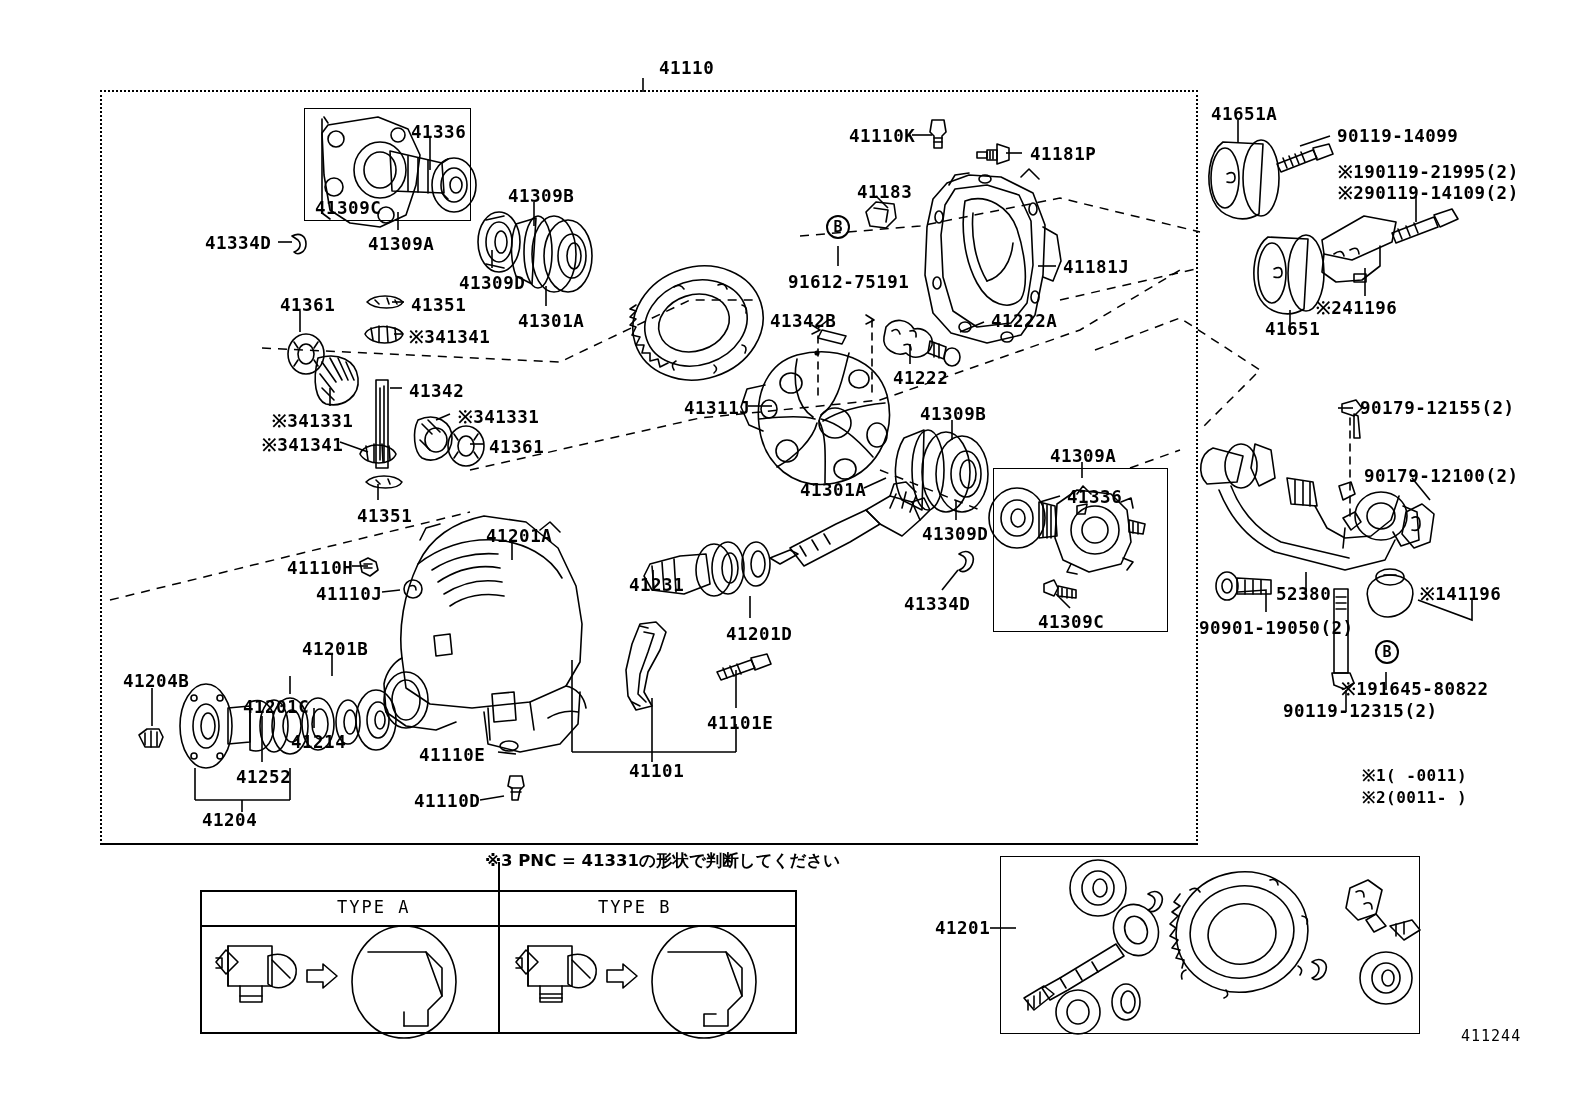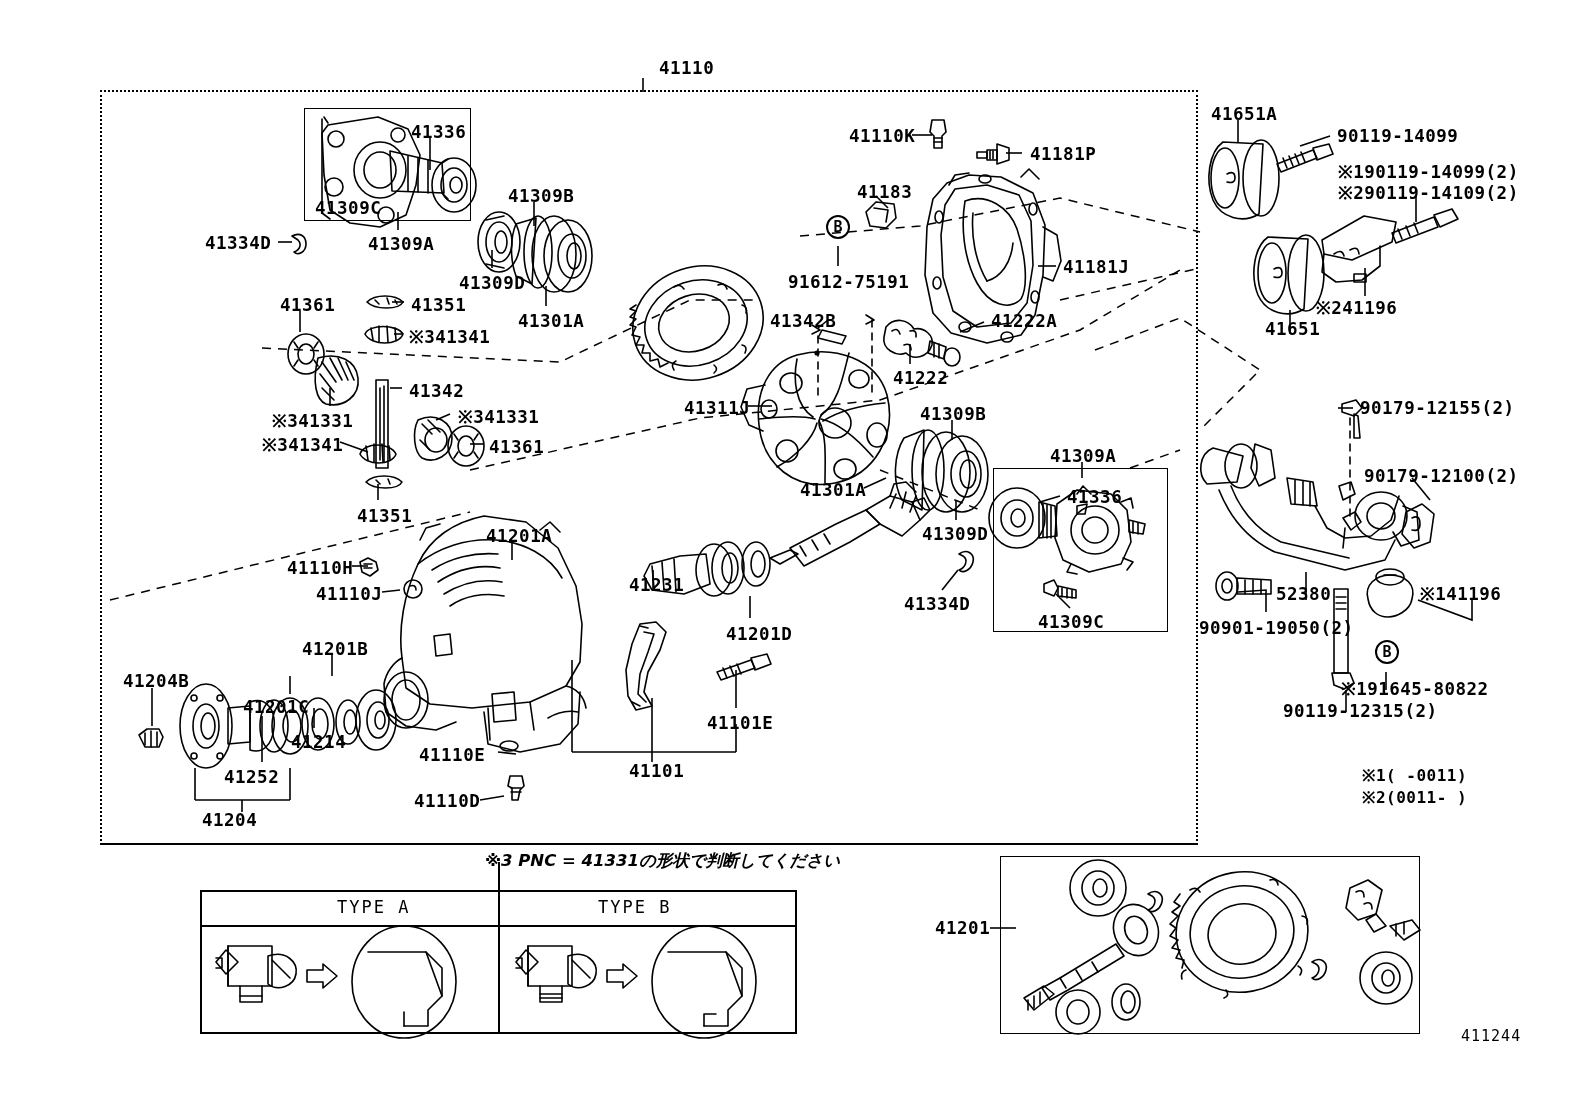--- a/index.html
+++ b/index.html
@@ -19,21 +19,21 @@
     font-family:"DejaVu Sans Mono","Liberation Mono",monospace;
     font-weight:bold;
     font-size:17.5px;
     letter-spacing:0.5px;
     line-height:1;
     color:#000;
   }
   .lbl.sm{font-size:16px;}
   .lbl.jp{
     font-family:"DejaVu Sans","Liberation Sans",sans-serif;
-    font-weight:bold;font-size:16.5px;letter-spacing:0px;font-style:italic;
+    font-weight:bold;font-size:16.5px;letter-spacing:0px;
   }
   .lbl.tbl{
     font-family:"DejaVu Sans Mono","Liberation Mono",monospace;
     font-weight:normal;font-size:17px;letter-spacing:2px;
   }
 
   
   .circB{
     position:absolute;width:24px;height:24px;border:2px solid #000;
     border-radius:50%;box-sizing:border-box;
@@ -627,38 +627,38 @@
       <div class="lbl" style="left: 684px; top: 400px;">41311J</div>
       <div class="lbl" style="left: 800px; top: 482px;">41301A</div>
       <div class="lbl" style="left: 920px; top: 406px;">41309B</div>
       <div class="lbl" style="left: 922px; top: 526px;">41309D</div>
       <div class="lbl" style="left: 1050px; top: 448px;">41309A</div>
       <div class="lbl" style="left: 1067px; top: 489px;">41336</div>
       <div class="lbl" style="left: 904px; top: 596px;">41334D</div>
       <div class="lbl" style="left: 1038px; top: 614px;">41309C</div>
       <div class="lbl" style="left: 1211px; top: 106px;">41651A</div>
       <div class="lbl" style="left: 1337px; top: 128px;">90119-14099</div>
-      <div class="lbl" style="left: 1338px; top: 164px;">※190119-14099(2)</div>
+      <div class="lbl" style="left: 1338px; top: 164px;">※190119-21995(2)</div>
       <div class="lbl" style="left: 1338px; top: 185px;">※290119-14109(2)</div>
       <div class="lbl" style="left: 1316px; top: 300px;">※241196</div>
       <div class="lbl" style="left: 1265px; top: 321px;">41651</div>
       <div class="lbl" style="left: 1360px; top: 400px;">90179-12155(2)</div>
       <div class="lbl" style="left: 1364px; top: 468px; text-align: right;">90179-12100(2)</div>
       <div class="lbl" style="left: 1276px; top: 586px;">52380</div>
       <div class="lbl" style="left: 1420px; top: 586px;">※141196</div>
       <div class="lbl" style="left: 1199px; top: 620px;">90901-19050(2)</div>
       <div class="lbl" style="left: 1341px; top: 681px;">※191645-80822</div>
       <div class="lbl" style="left: 1283px; top: 703px;">90119-12315(2)</div>
       <div class="lbl" style="left: 287px; top: 560px;">41110H</div>
       <div class="lbl" style="left: 316px; top: 586px;">41110J</div>
       <div class="lbl" style="left: 302px; top: 641px;">41201B</div>
       <div class="lbl" style="left: 243px; top: 699px;">41201C</div>
       <div class="lbl" style="left: 123px; top: 673px;">41204B</div>
       <div class="lbl" style="left: 291px; top: 734px;">41214</div>
-      <div class="lbl" style="left: 224px; top: 769px;">41252</div>
+      <div class="lbl" style="left: 236px; top: 769px;">41252</div>
       <div class="lbl" style="left: 202px; top: 812px;">41204</div>
       <div class="lbl" style="left: 486px; top: 528px;">41201A</div>
       <div class="lbl" style="left: 629px; top: 557px; margin-top: 20px;">41231</div>
       <div class="lbl" style="left: 726px; top: 626px;">41201D</div>
       <div class="lbl" style="left: 707px; top: 715px;">41101E</div>
       <div class="lbl" style="left: 629px; top: 763px;">41101</div>
       <div class="lbl" style="left: 419px; top: 747px;">41110E</div>
       <div class="lbl" style="left: 414px; top: 793px;">41110D</div>
       <div class="lbl" style="left: 935px; top: 920px;">41201</div>
     </div>

